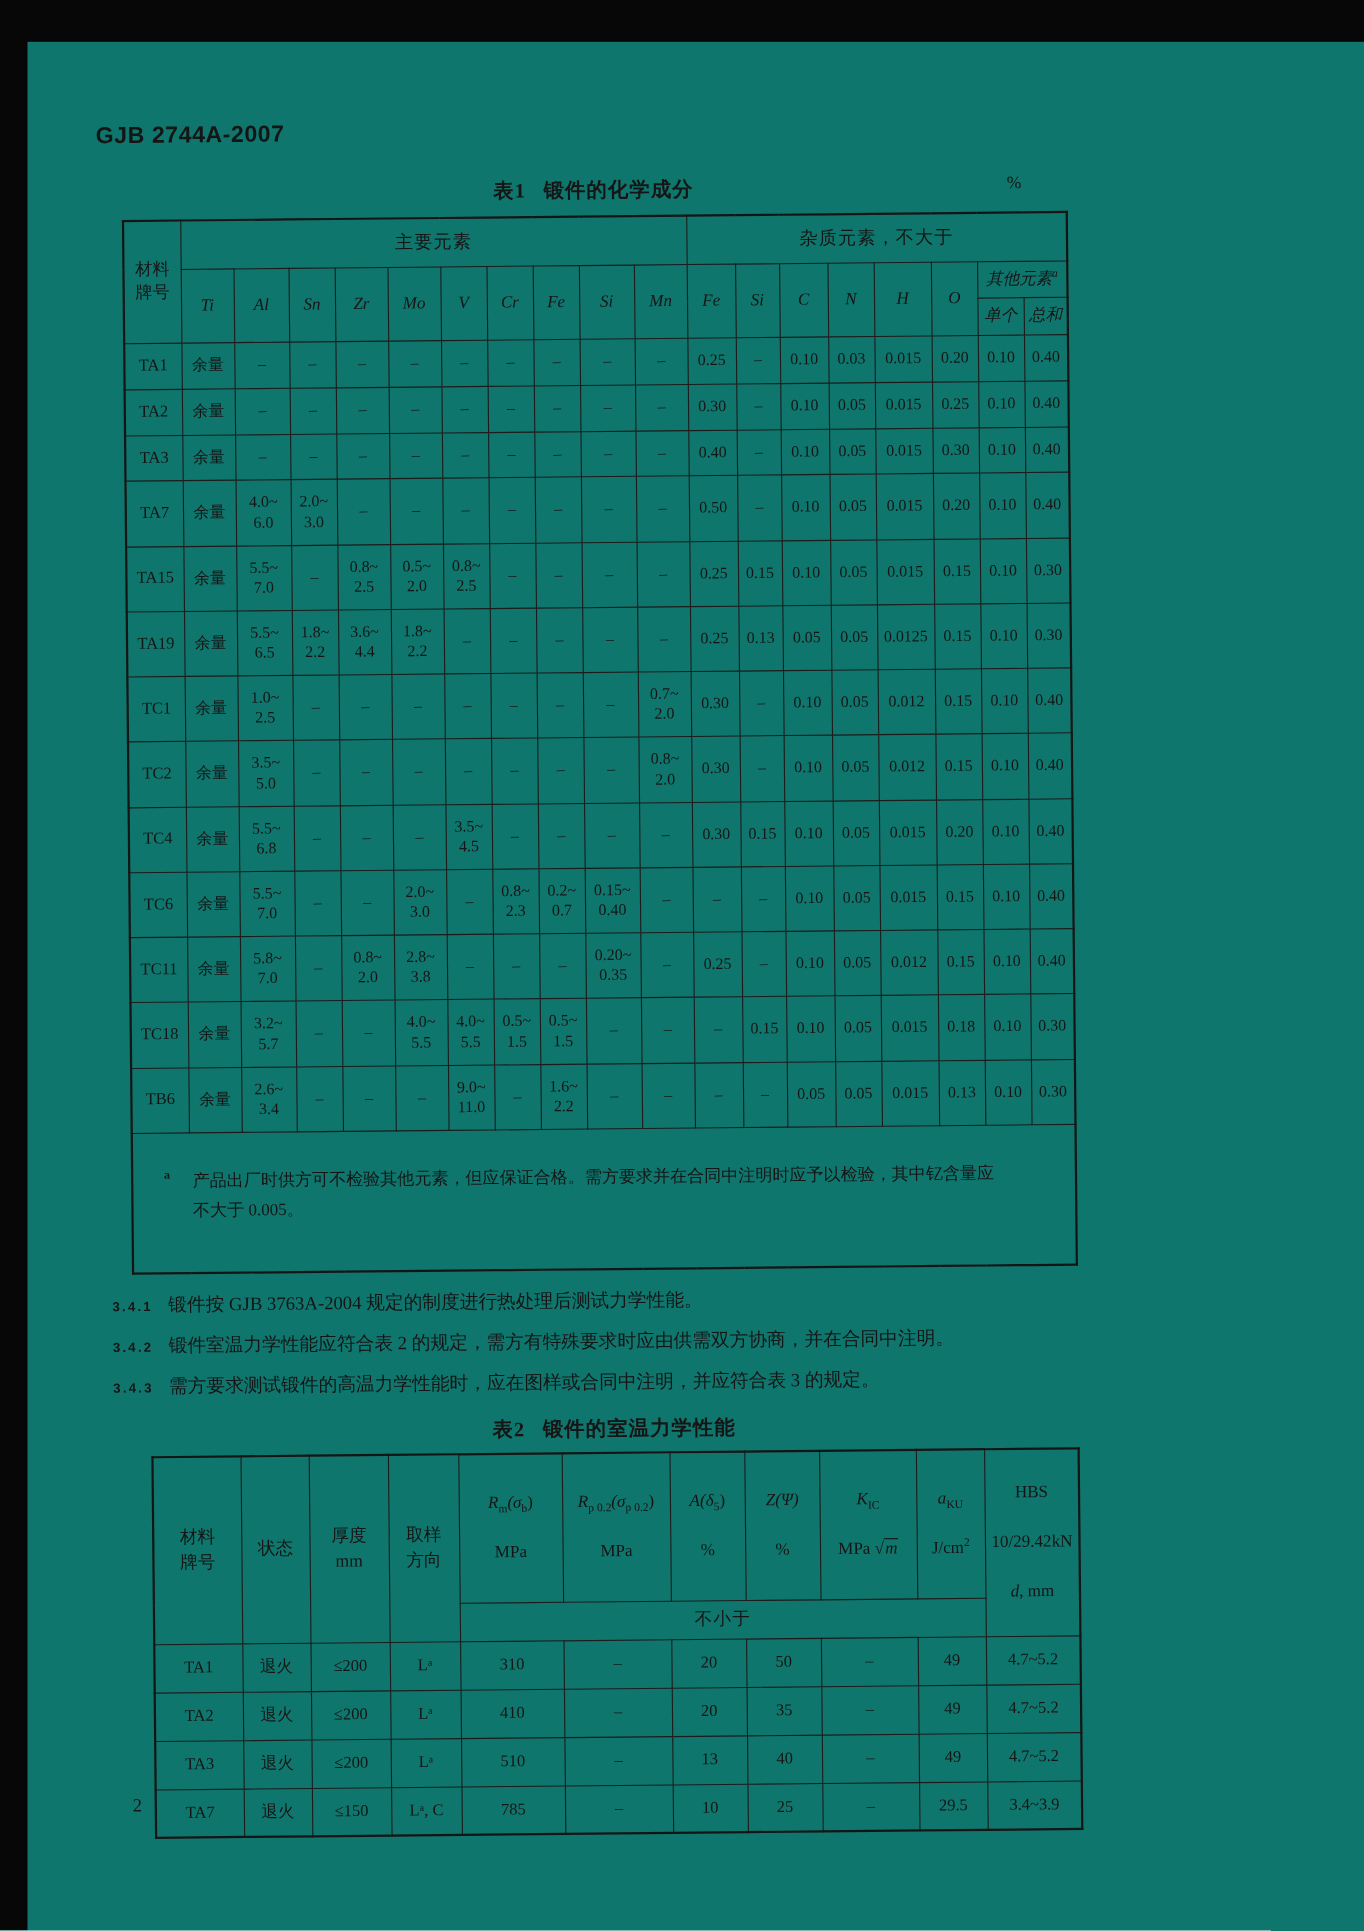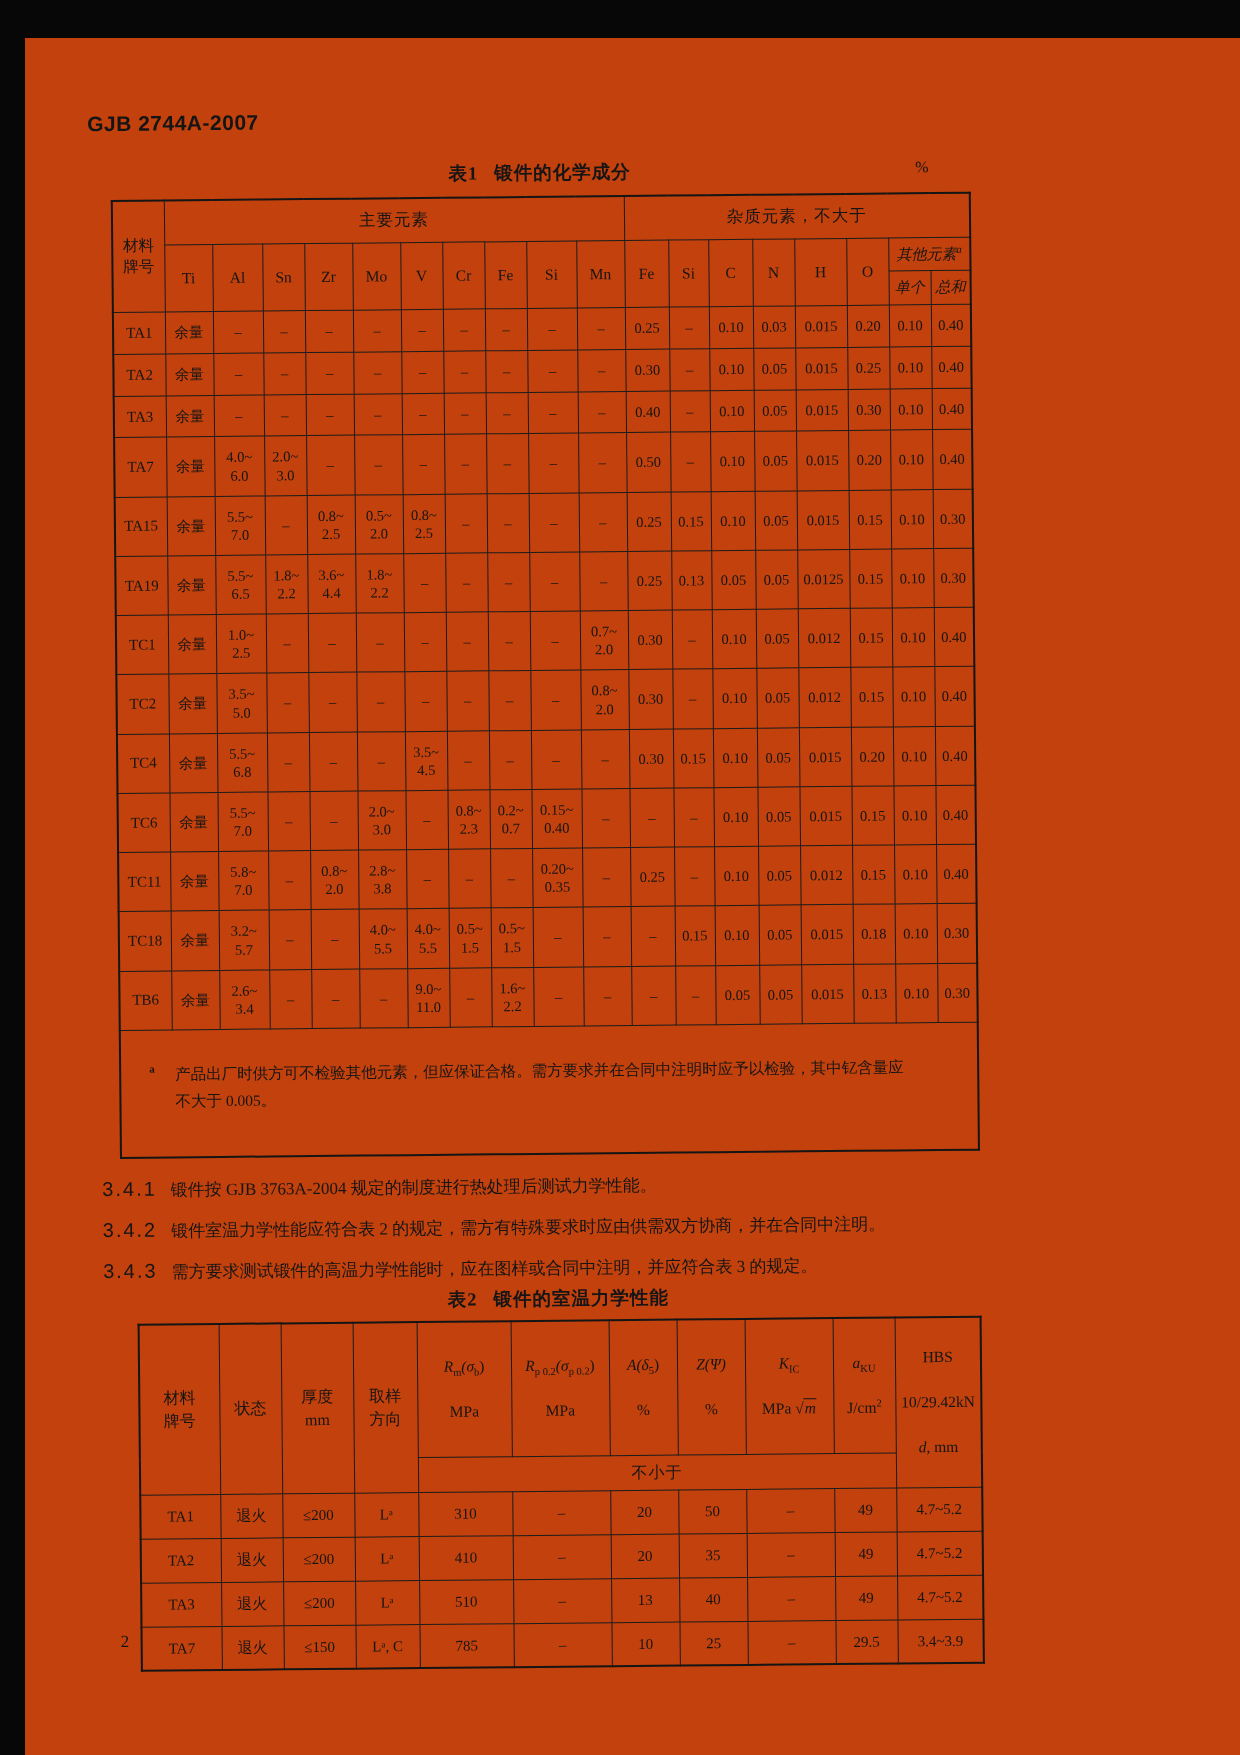--- a/index.html
+++ b/index.html
@@ -1,48 +1,48 @@
 <!DOCTYPE html>
 <html><head>
 <meta charset="utf-8">
 <style>
   html,body{margin:0;padding:0;background:#e9e9e9;}
-  .page{position:relative;width:1240px;height:1755px;background:#c2410c;overflow:hidden;
+  .page{position:relative;width:1240px;height:1755px;background:#0f766e;overflow:hidden;
         font-family:"Liberation Serif","DejaVu Serif",serif;color:#151515;}
   .bar-top{position:absolute;left:0;top:0;width:1240px;height:38px;background:#070707;}
   .bar-left{position:absolute;left:0;top:0;width:25px;height:1755px;background:#070707;}
   .content{position:absolute;left:0;top:0;width:1240px;height:1755px;
            transform:rotate(-0.55deg);transform-origin:110px 950px;}
   .std-code{position:absolute;left:95px;top:112px;font-family:"Liberation Sans","DejaVu Sans",sans-serif;
             font-weight:bold;font-size:21px;letter-spacing:.5px;}
   .t1-titlebar{position:absolute;left:118px;top:164px;width:858px;text-align:center;}
   .t-title{font-weight:bold;font-size:18.5px;letter-spacing:1px;}
   .t-title .gap{display:inline-block;width:16px;}
   .t1-unit{position:absolute;right:40px;top:2px;font-size:16px;font-weight:normal;}
   table{border-collapse:collapse;table-layout:fixed;}
   th,td{border:1.6px solid #1c1c1c;text-align:center;vertical-align:middle;
         white-space:pre-line;font-weight:normal;padding:4px 1px;line-height:1.25;}
   .t1{position:absolute;left:118px;top:200px;width:858px;border:2.4px solid #151515;font-size:14.5px;}
   .t1 thead th{font-size:15.5px;}
   .t1 .grp{font-size:16.5px;padding:11px 2px;letter-spacing:1px;}
-  .t1 .sym{font-size:15.5px;}
+  .t1 .sym{font-size:15.5px;font-style:italic;}
   .t1 .mat{font-size:15.5px;line-height:1.35;}
   .t1 .sub{padding:7px 1px;font-size:15px;font-style:italic;}
   .t1 tbody td{padding:11px 1px;}
   .t1 tbody td:first-child{font-size:15px;}
   .fn-cell{text-align:left;padding:12px 14px 24px 28px;}
   .fn-wrap{display:flex;align-items:flex-start;}
   .fn-marker{font-size:11px;width:26px;flex:0 0 26px;padding-top:2px;font-weight:bold;}
   .fn-text{flex:1;font-size:15.5px;line-height:1.75;}
   sup{font-size:10.5px;vertical-align:super;line-height:0;}
   sub{font-size:10.5px;vertical-align:sub;line-height:0;}
   .paras{position:absolute;left:100px;top:1176px;width:1040px;}
   .para{margin-bottom:14px;font-size:17px;line-height:1.35;}
-  .pnum{font-weight:normal;letter-spacing:2px;margin-right:14px;
-        font-family:"Liberation Sans","DejaVu Sans",sans-serif;font-size:20px;}
+  .pnum{font-weight:bold;letter-spacing:2px;margin-right:14px;
+        font-family:"Liberation Sans","DejaVu Sans",sans-serif;font-size:12px;}
   .t2-title{position:absolute;left:134px;top:1290px;width:842px;text-align:center;}
   .t2{position:absolute;left:134px;top:1324px;width:842px;border:2.4px solid #151515;font-size:15px;}
   .t2 thead th{padding:6px 2px;}
   .t2 .zh{font-size:16px;line-height:1.4;}
   .t2 .math{font-size:15.5px;line-height:1.45;}
   .t2 .math i{font-family:"Liberation Serif","DejaVu Serif",serif;}
   .t2 tbody td{padding:12px 2px;font-size:15px;}
   .sqrt-arg{border-top:1.5px solid #151515;padding:0 1px;font-style:italic;}
   .nlt{font-size:16px;padding:9px 2px;letter-spacing:1px;}
   .pageno{position:absolute;left:114px;top:1632px;font-size:17px;}

